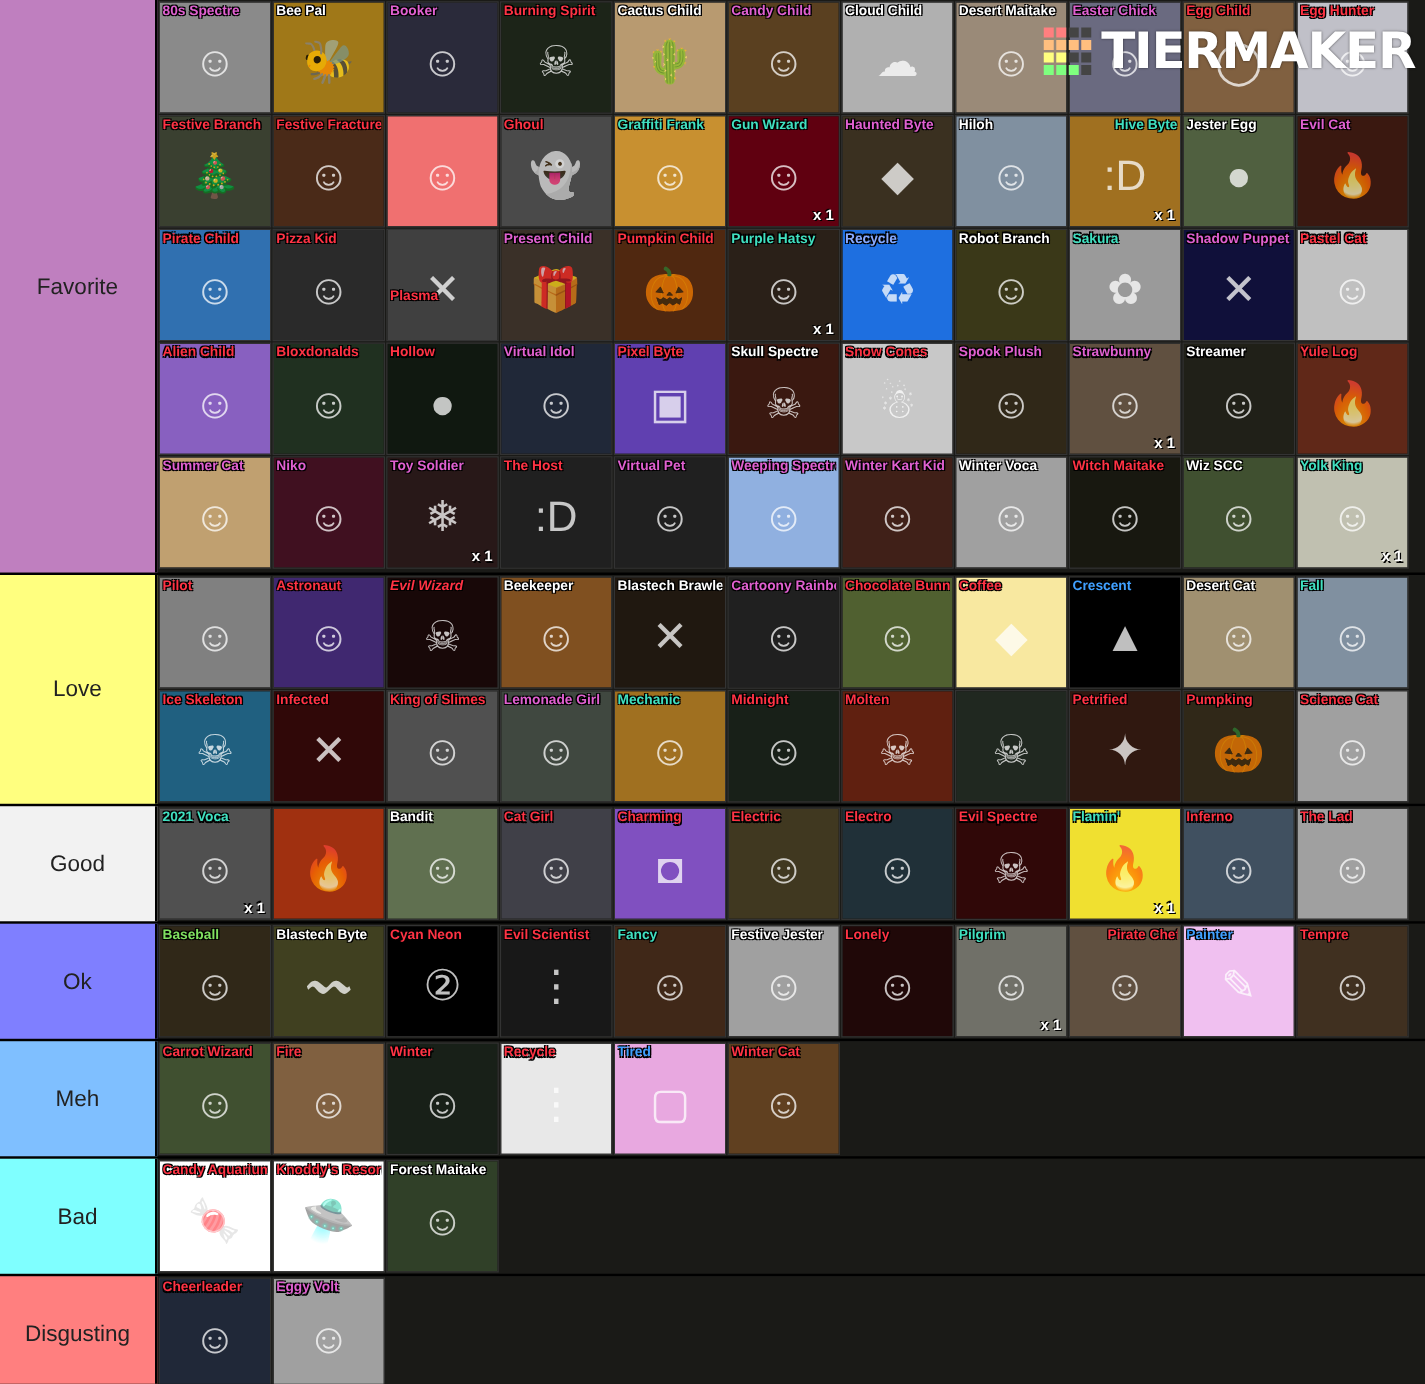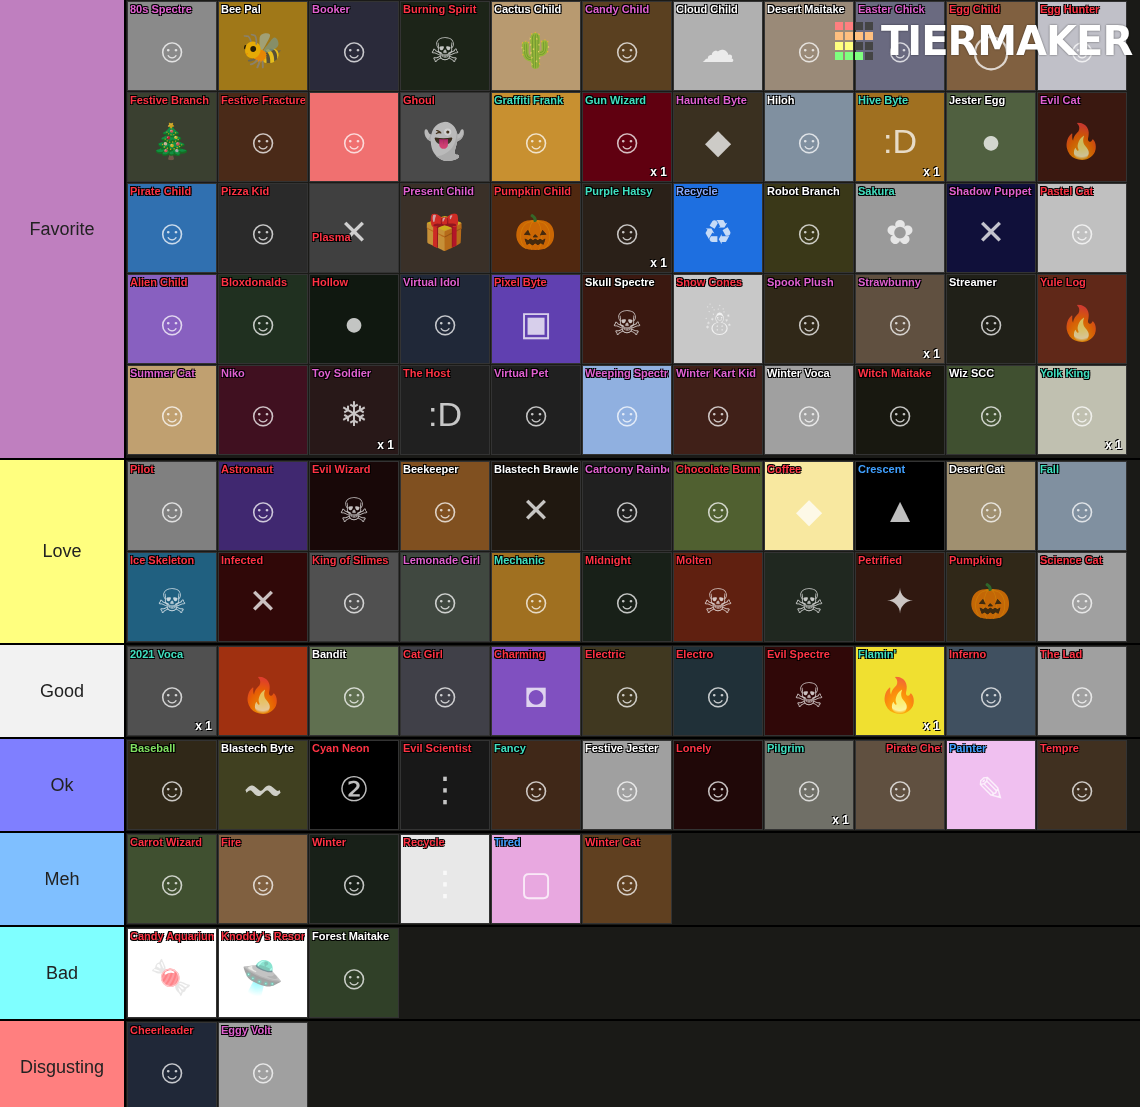--- a/index.html
+++ b/index.html
@@ -122,21 +122,21 @@
           <div class="name" style="color: rgb(224, 96, 208);">Haunted Byte</div>
         </div>
         <div class="item">
           <div class="art" style="background: rgb(128, 144, 160);"></div>
           <div class="glyph" style="color: rgba(255, 255, 255, 0.75);">☺</div>
           <div class="name" style="color: rgb(255, 255, 255);">Hiloh</div>
         </div>
         <div class="item">
           <div class="art" style="background: rgb(160, 112, 32);"></div>
           <div class="glyph" style="color: rgba(255, 255, 255, 0.75);">:D</div>
-          <div class="name" style="color: rgb(64, 224, 192);">Hive Byte</div>
+          <div class="name" style="color: rgb(64, 224, 192); text-align: right;">Hive Byte</div>
           <div class="count">x 1</div>
         </div>
         <div class="item">
           <div class="art" style="background: rgb(80, 96, 64);"></div>
           <div class="glyph" style="color: rgba(255, 255, 255, 0.75);">●</div>
           <div class="name" style="color: rgb(255, 255, 255);">Jester Egg</div>
         </div>
         <div class="item">
           <div class="art" style="background: rgb(58, 24, 16);"></div>
           <div class="glyph" style="color: rgba(255, 255, 255, 0.75);">🔥</div>
@@ -322,21 +322,21 @@
           <div class="name" style="color: rgb(255, 51, 68);">Pilot</div>
         </div>
         <div class="item">
           <div class="art" style="background: rgb(64, 40, 112);"></div>
           <div class="glyph" style="color: rgba(255, 255, 255, 0.75);">☺</div>
           <div class="name" style="color: rgb(255, 51, 68);">Astronaut</div>
         </div>
         <div class="item">
           <div class="art" style="background: rgb(24, 8, 8);"></div>
           <div class="glyph" style="color: rgba(255, 255, 255, 0.75);">☠</div>
-          <div class="name" style="color: rgb(255, 51, 68);">Evil Wizard</div>
+          <div class="name" style="color: rgb(255, 51, 68); font-style: italic;">Evil Wizard</div>
         </div>
         <div class="item">
           <div class="art" style="background: rgb(128, 80, 32);"></div>
           <div class="glyph" style="color: rgba(255, 255, 255, 0.75);">☺</div>
           <div class="name" style="color: rgb(255, 255, 255);">Beekeeper</div>
         </div>
         <div class="item">
           <div class="art" style="background: rgb(32, 24, 16);"></div>
           <div class="glyph" style="color: rgba(255, 255, 255, 0.75);">✕</div>
           <div class="name" style="color: rgb(255, 255, 255);">Blastech Brawler</div>

